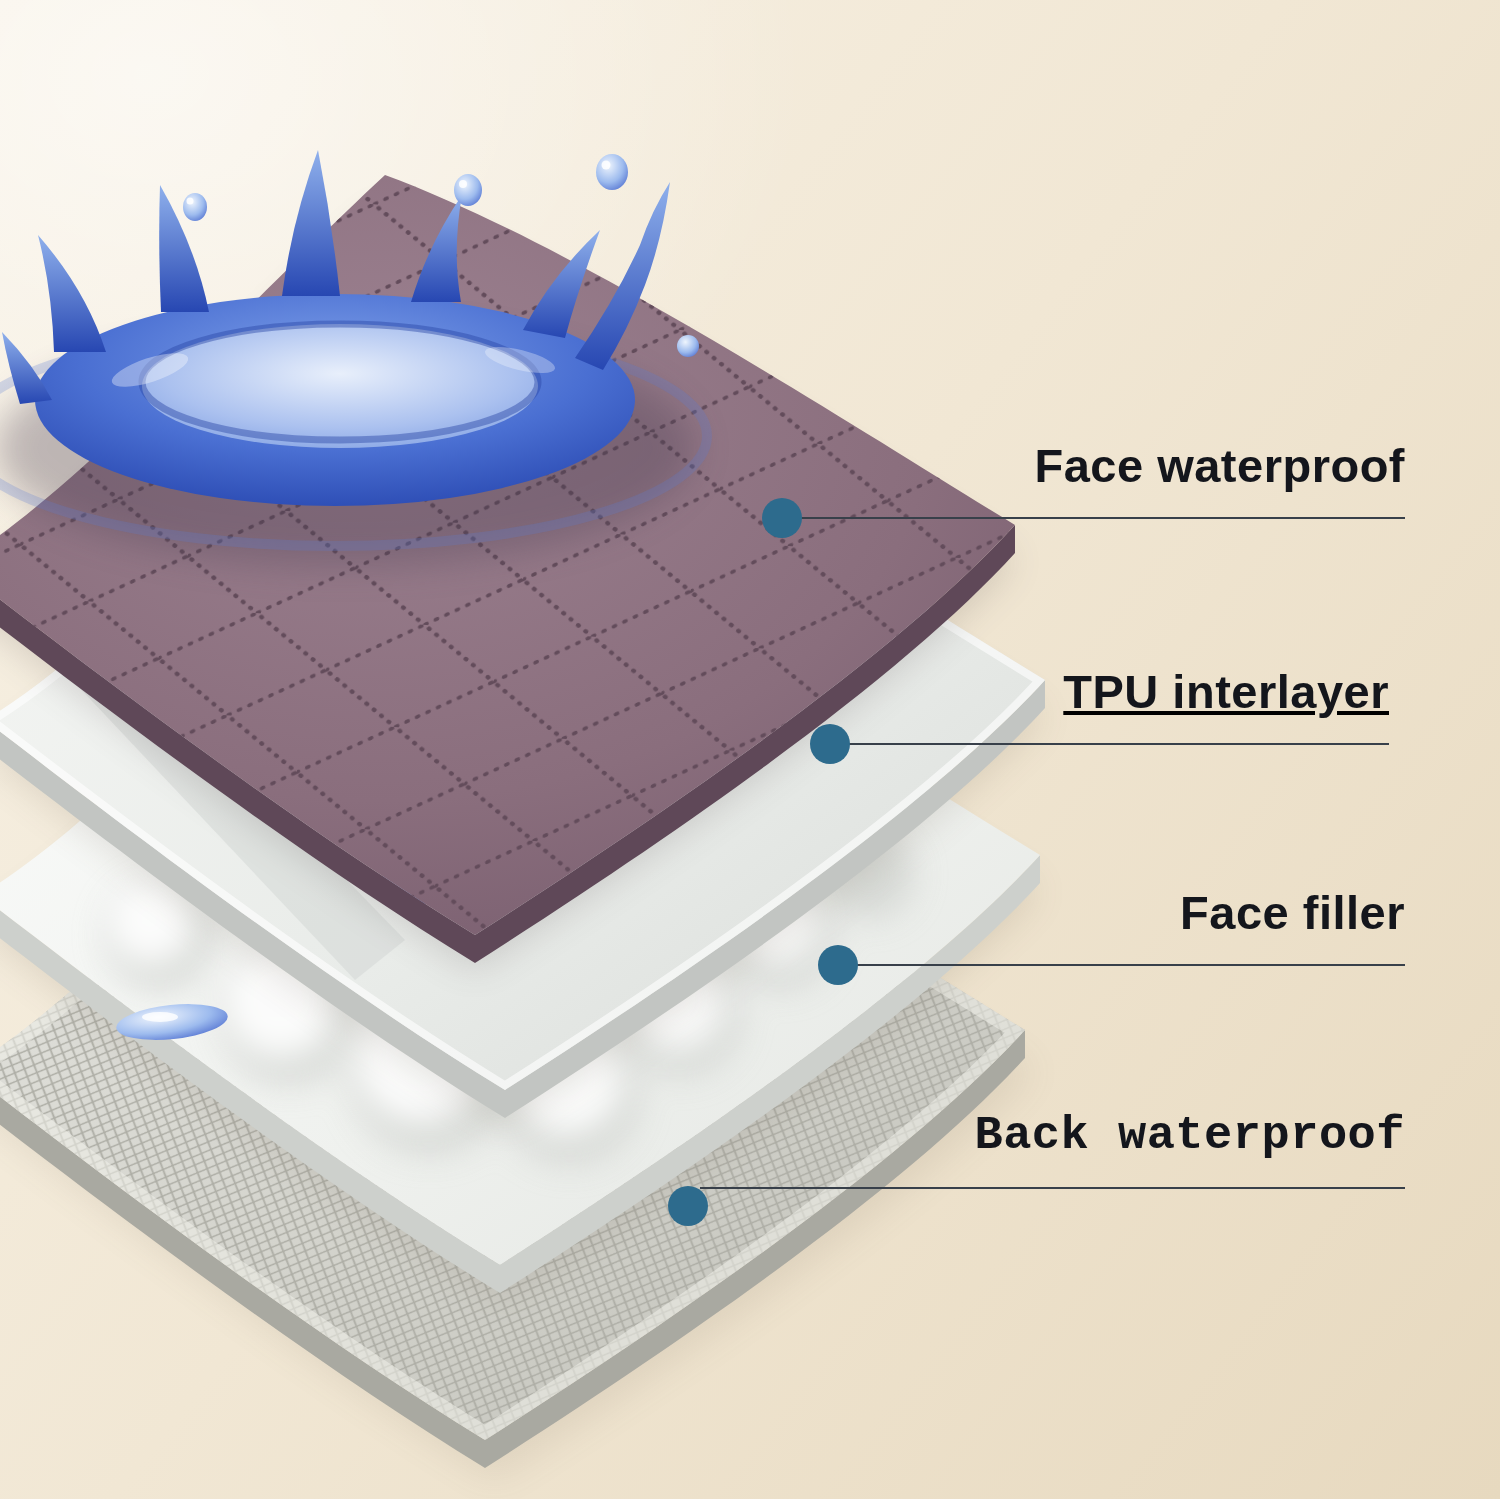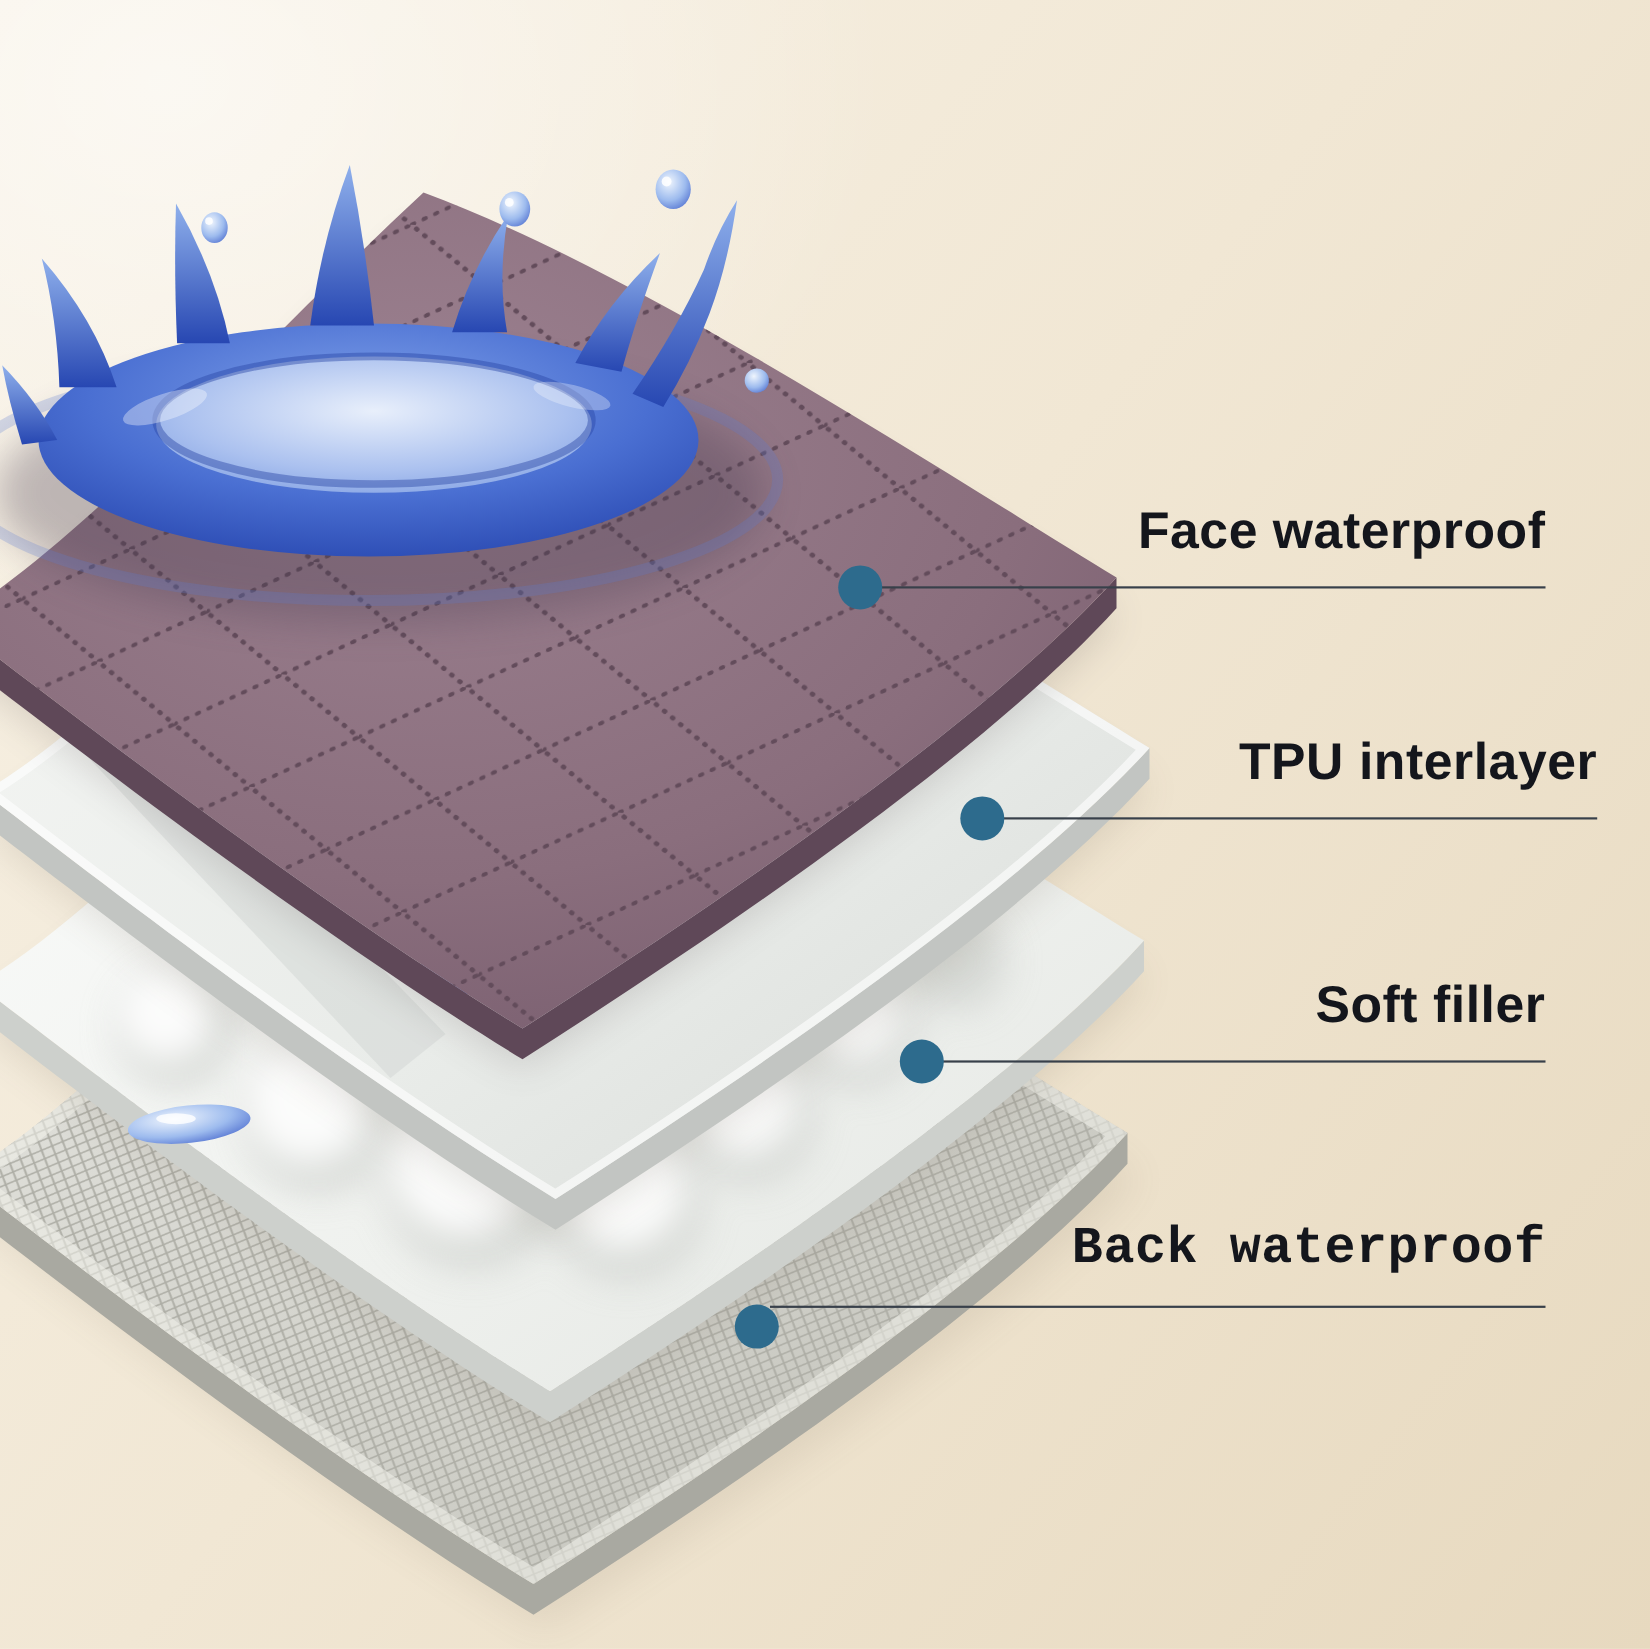--- a/index.html
+++ b/index.html
@@ -33,22 +33,22 @@
     white-space: nowrap;
   }
   .callout-dot {
     position: absolute;
     width: 40px; height: 40px;
     border-radius: 50%;
     background: var(--dot-color, #2d6b8d);
     left: -20px; bottom: -21px;
   }
 
-  .c1 { left: 782px; top: 440px; width: 623px; margin-top: 16px; }
-  .c2 { left: 893px; top: 666px; width: 559px; }
+  .c1 { left: 782px; top: 440px; width: 623px; }
+  .c2 { left: 830px; top: 666px; width: 559px; text-decoration: underline; }
   .c3 { left: 838px; top: 887px; width: 567px; }
   .c4 { left: 700px; top: 1110px; width: 705px; font-family: Liberation Mono, monospace; }
   .c4 .callout-dot { left: -32px; bottom: auto; top: 76px; }
 </style>
 </head>
 <body>
 
 <div class="stage">
 
   <svg class="scene" width="1500" height="1499" viewBox="0 0 1500 1499" xmlns="http://www.w3.org/2000/svg" xmlns:xlink="http://www.w3.org/1999/xlink">
@@ -216,21 +216,21 @@
     <span class="callout-label">Face waterproof</span>
     <span class="callout-dot"></span>
   </div>
 
   <div class="callout c2">
     <span class="callout-label">TPU interlayer</span>
     <span class="callout-dot"></span>
   </div>
 
   <div class="callout c3">
-    <span class="callout-label">Soft filler</span>
+    <span class="callout-label">Face filler</span>
     <span class="callout-dot"></span>
   </div>
 
   <div class="callout c4">
     <span class="callout-label">Back waterproof</span>
     <span class="callout-dot"></span>
   </div>
 
 </div>
 

